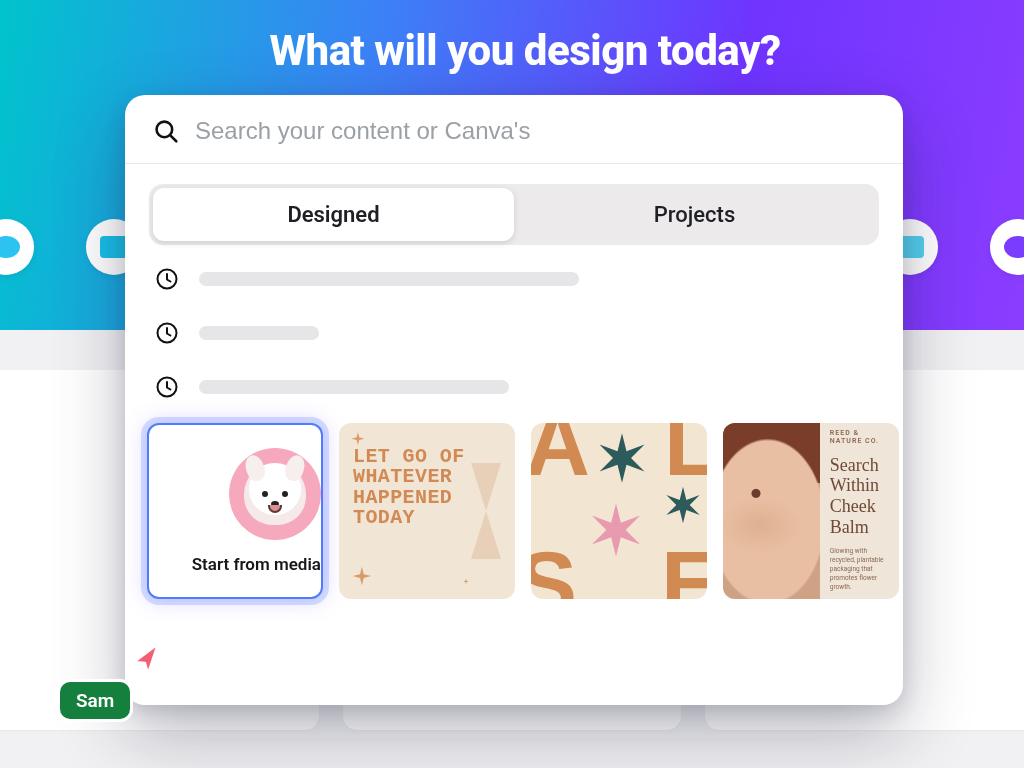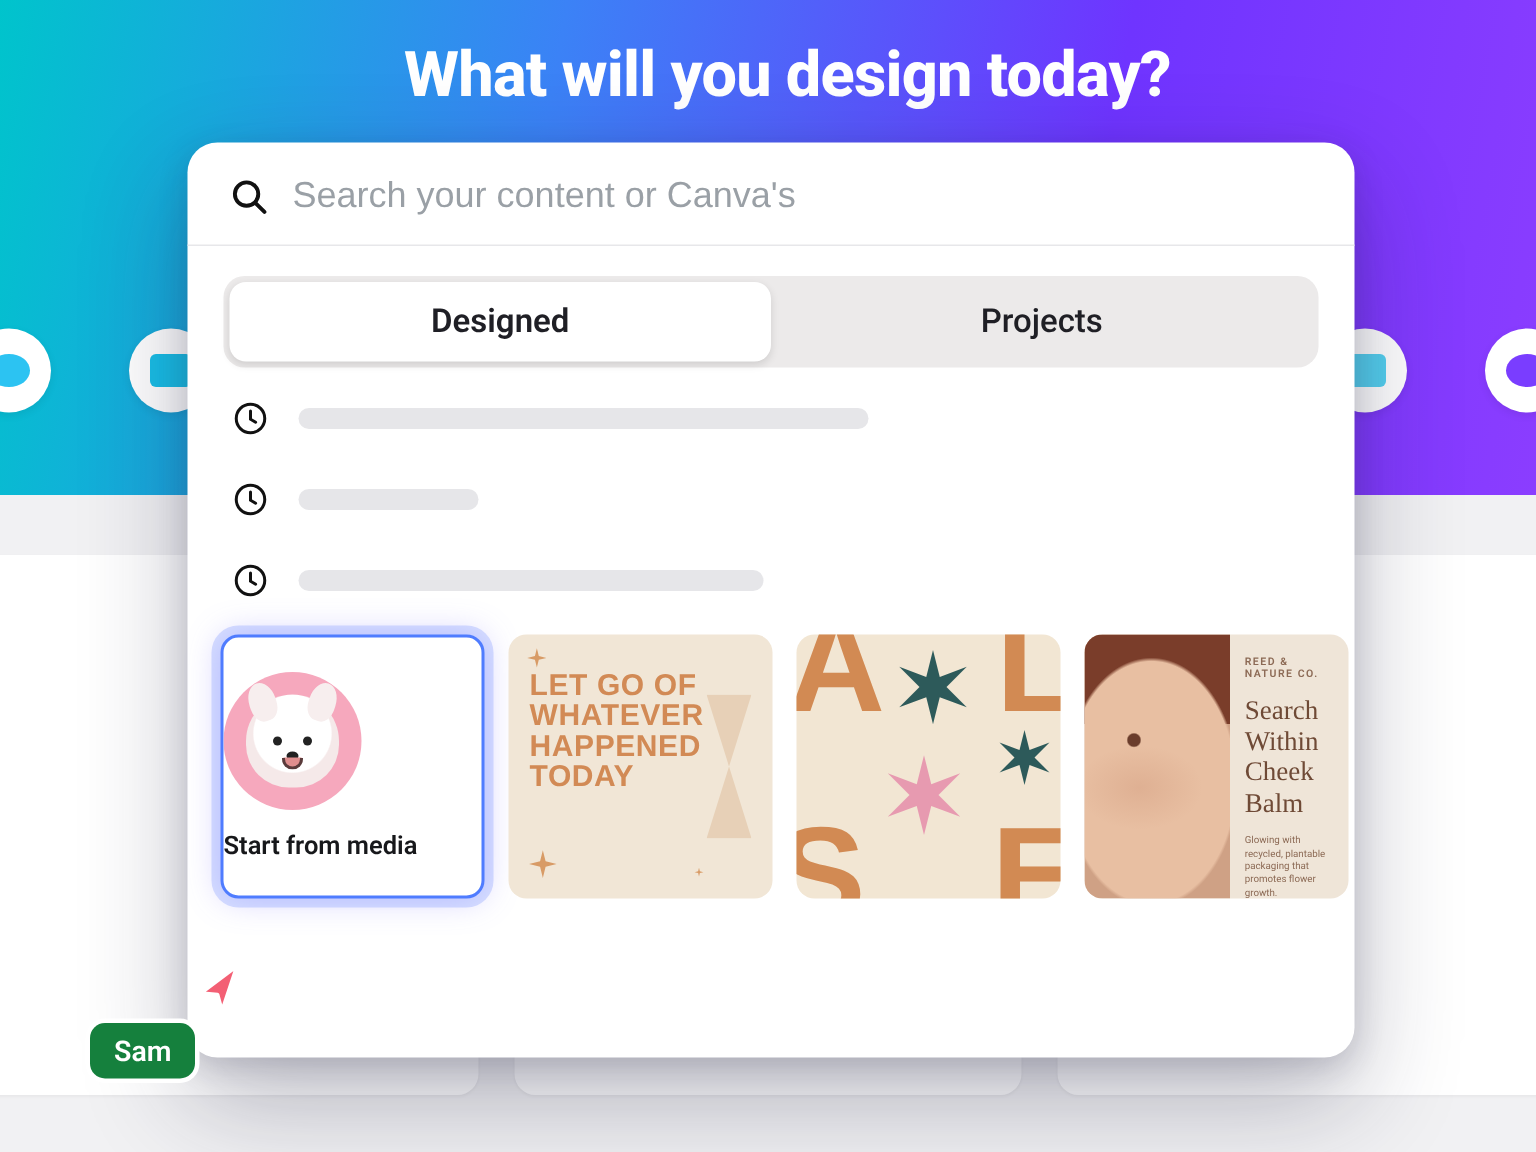--- a/index.html
+++ b/index.html
@@ -85,21 +85,21 @@
   .card {
     width: 176px; height: 176px; border-radius: 12px; background: #fff;
     overflow: hidden; flex-shrink: 0; cursor: pointer;
     border: 1px solid #e4e4e8;
   }
   .card.selected {
     border: 2px solid #4f7cff;
     box-shadow: 0 0 0 6px rgba(100,130,255,0.25), 0 0 22px rgba(120,110,255,0.35);
   }
   .card.selected .card-body {
-    display: flex; flex-direction: column; align-items: flex-start; justify-content: center; height: 100%;
+    display: flex; flex-direction: column; align-items: flex-end; justify-content: center; height: 100%;
     gap: 14px;
   }
   .avatar {
     width: 92px; height: 92px; border-radius: 50%; background: #f6a8bd;
     display: flex; align-items: center; justify-content: center;
   }
   .avatar .dog {
     width: 62px; height: 62px; border-radius: 50% 50% 46% 46%;
     background: radial-gradient(circle at 50% 42%, #fff 0 54%, #f5e9e9 56% 100%);
     position: relative;
@@ -111,21 +111,21 @@
   .avatar .dog::before { left: 2px; transform: rotate(-18deg); }
   .avatar .dog::after { right: 2px; transform: rotate(18deg); }
   .dog .eye { position:absolute; width:6px; height:6px; background:#222; border-radius:50%; top:28px; }
   .dog .eye.l { left:18px; } .dog .eye.r { right:18px; }
   .dog .nose { position:absolute; width:8px; height:6px; background:#222; border-radius:50%; top:38px; left:50%; transform:translateX(-50%);}
   .dog .mouth { position:absolute; width:14px; height:8px; border:2px solid #5a3b3b; border-top:none; border-radius:0 0 10px 10px; top:42px; left:50%; transform:translateX(-50%); background:#e08e8e;}
   .start-label { font-size: 17px; font-weight: 600; color: #17181b; }
 
   
   .tpl2 { background: #f1e6d6; position: relative; border: none; }
-  .tpl2 .txt { position:absolute; left:14px; top:24px; width:118px; font-weight:800; font-family: Liberation Sans, sans-serif; color:#d28a55; font-size:20px; line-height:1.02; letter-spacing:0.4px; text-transform:uppercase;}
+  .tpl2 .txt { position:absolute; left:14px; top:24px; width:118px; font-weight:800; font-family: Liberation Mono, monospace; color:#d28a55; font-size:20px; line-height:1.02; letter-spacing:0.4px; text-transform:uppercase;}
   .tpl2 .hour { position:absolute; right:14px; top:40px; width:30px; height:96px; }
   .tpl2 .hour::before, .tpl2 .hour::after { content:""; position:absolute; left:0; right:0; height:48px; background:#e7d0b7;}
   .tpl2 .hour::before { top:0; clip-path: polygon(0 0,100% 0,50% 100%);}
   .tpl2 .hour::after { bottom:0; clip-path: polygon(50% 0,100% 100%,0 100%);}
   .spark { position:absolute; color:#d89b66; }
   .spark svg { display:block; }
 
   
   .tpl3 { background: #f2e6d3; position: relative; border:none; overflow:hidden;}
   .tpl3 .ltr { position:absolute; font-family: "Arial Black", Impact, sans-serif; font-weight:900; color:#d28a53; font-size:90px; line-height:1;}
@@ -137,21 +137,21 @@
 
   
   .tpl4 { background:#efe5d8; position:relative; border:none; display:flex;}
   .tpl4 .face { width:55%; height:100%; background:
       radial-gradient(ellipse 60px 40px at 38% 58%, rgba(170,90,60,0.15), transparent 70%),
       radial-gradient(circle at 34% 40%, #6a3d2c 0 4px, transparent 5px),
       radial-gradient(ellipse 90px 130px at 46% 56%, #e8bfa2 0 62%, transparent 64%),
       linear-gradient(180deg,#7a3d2a 0 34%, transparent 34%),
       #cfa185;
   }
-  .tpl4 .copy { flex:1; padding:14px 10px 10px; display:flex; flex-direction:column; gap:10px;}
+  .tpl4 .copy { flex:1; padding:14px 10px 10px; display:flex; flex-direction:column; gap:10px;justify-content:center;}
   .tpl4 .brand { font-size:7px; letter-spacing:1px; color:#8c6a55; font-weight:600;}
   .tpl4 .head { font-family: Georgia, "Times New Roman", serif; color:#6f4a36; font-size:18px; line-height:1.15;}
   .tpl4 .fine { font-size:6.5px; line-height:1.35; color:#8c6a55; margin-top:auto; padding-bottom:6px;}
 
   
   .cursor-wrap { position:absolute; left:128px; top:638px; pointer-events:none; }
   .name-tag {
     position:absolute; left:60px; top:682px;
     background:#15803d; color:#fff; font-weight:600; font-size:19px;
     padding:7px 16px; border-radius:10px; box-shadow:0 0 0 3px #fff;

